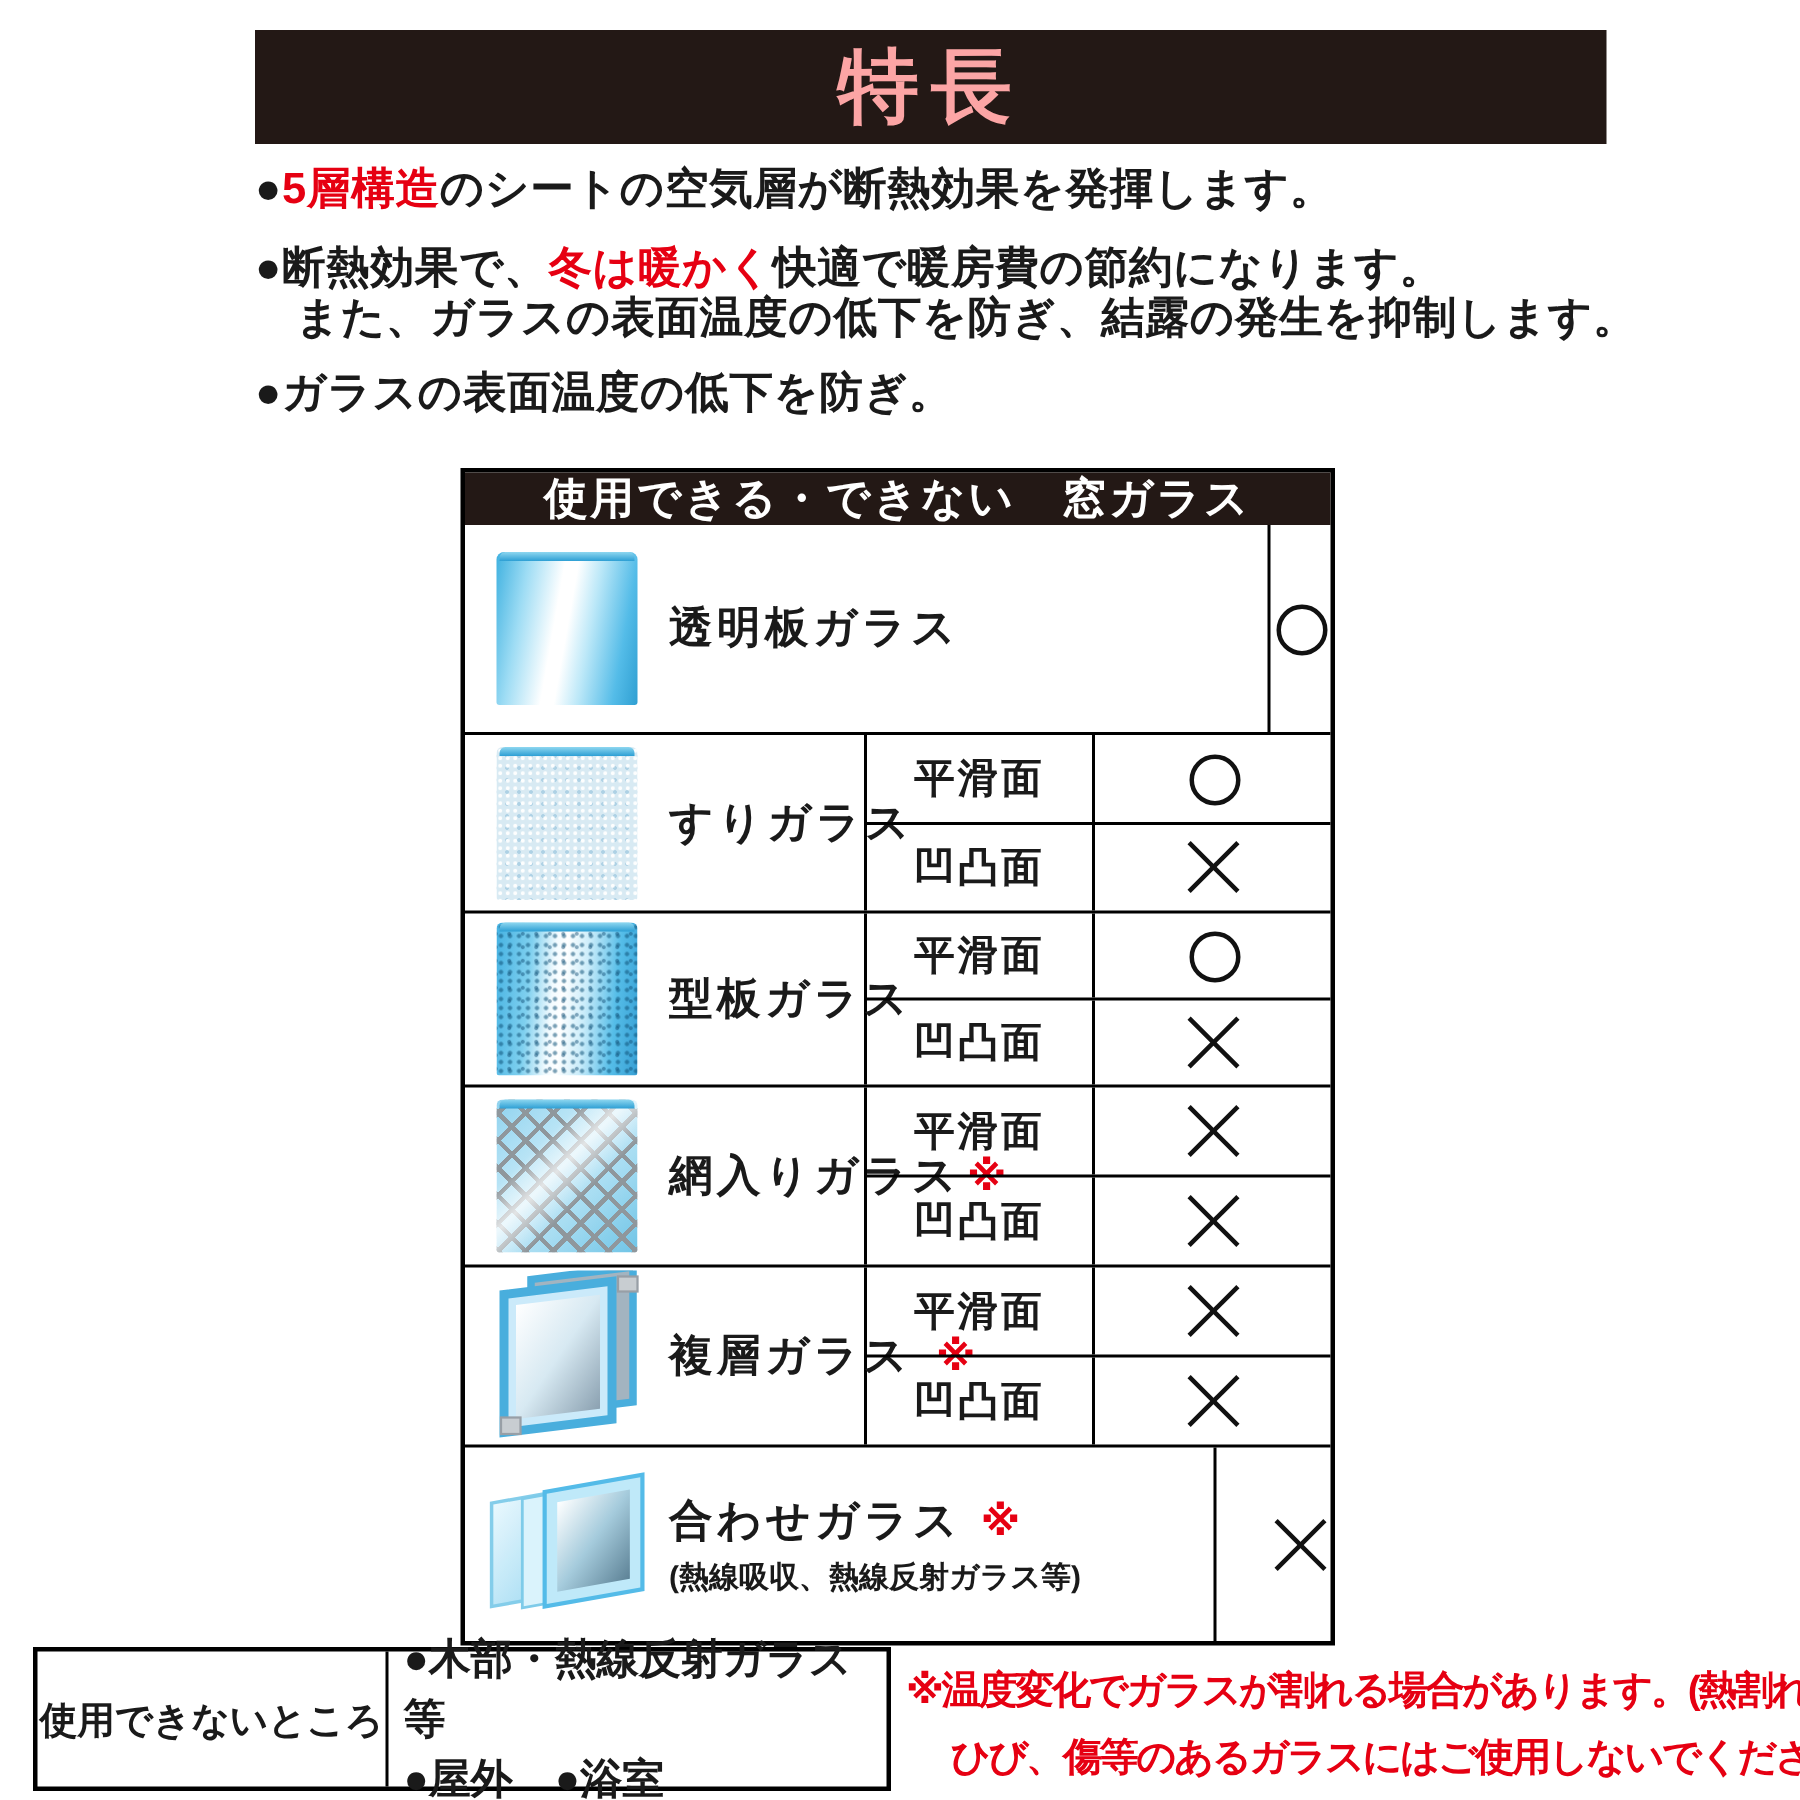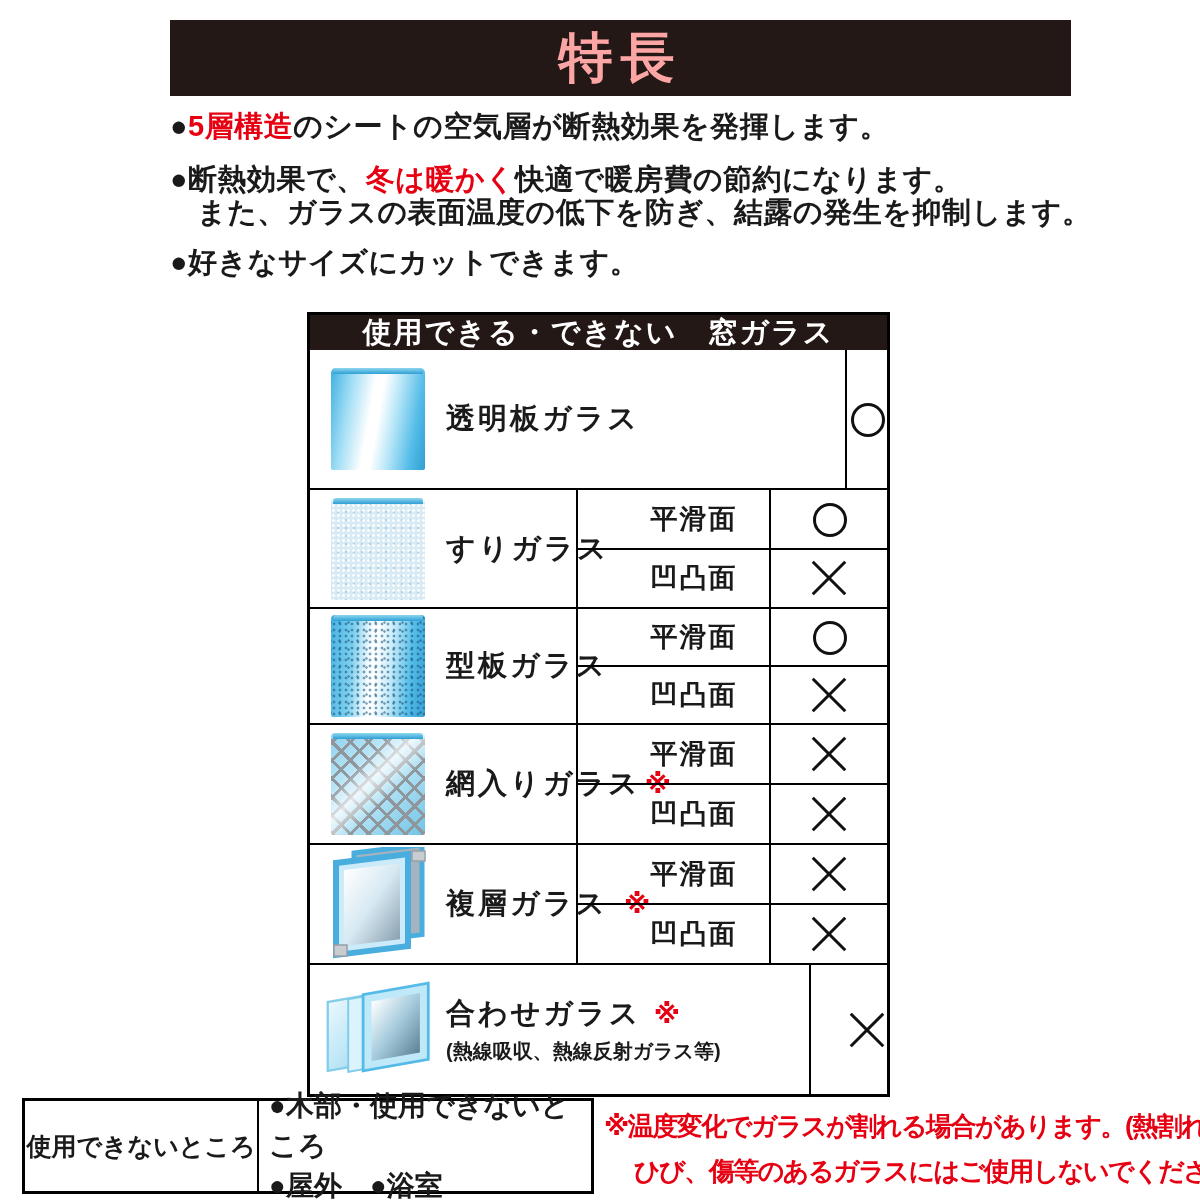--- a/index.html
+++ b/index.html
@@ -59,21 +59,21 @@
   .r6 .note{margin-left:8px;}
   .name-stack{margin-left:14px;display:flex;flex-direction:column;justify-content:center;}
   .name-stack .name-text{margin-left:0;}
   .subtitle{font-size:20px;font-weight:600;letter-spacing:0;margin-top:4px;white-space:nowrap;}
   .right-region{flex:1 1 auto;display:flex;flex-direction:column;}
   .sub-row{flex:1 1 0;display:flex;box-sizing:border-box;}
   .sub-row + .sub-row{border-top:2px solid #000;}
   .sub-label{
     width:152px;flex:0 0 152px;box-sizing:border-box;border-right:2px solid #000;
     display:flex;align-items:center;justify-content:center;
-    font-size:27px;font-weight:700;letter-spacing:2px;margin-left:41px;
+    font-size:27px;font-weight:700;letter-spacing:2px;
   }
   .mark-cell{flex:1 1 auto;display:flex;align-items:center;justify-content:center;}
   .single-mark{flex:1 1 auto;display:flex;align-items:center;justify-content:center;}
 
   
   .mark{position:relative;width:40px;height:40px;}
   .mark[data-mark="○"]::before{
     content:"";position:absolute;left:4px;top:4px;width:28px;height:28px;
     border:3px solid #111;border-radius:50%;
   }
@@ -153,21 +153,21 @@
   <div class="feature">
     <span>●</span><span class="red">5層構造</span><span>のシートの空気層が断熱効果を発揮します。</span>
   </div>
   <div class="feature">
     <div>
       <span>●断熱効果で、</span><span class="red">冬は暖かく</span><span>快適で暖房費の節約になります。</span>
     </div>
     <div class="line2">また、ガラスの表面温度の低下を防ぎ、結露の発生を抑制します。</div>
   </div>
   <div class="feature">
-    <span>●好きなサイズにカットできます。</span>
+    <span>●ガラスの表面温度の低下を防ぎ。</span>
   </div>
 </div>
 
 <div class="abs glass-table">
   <div class="gt-header">使用できる・できない　窓ガラス</div>
 
   <div class="gt-row r1">
     <div class="name-cell wide">
       <div class="icon-box">
           <div class="glass-img g-clear"></div>
@@ -327,21 +327,21 @@
     </div>
     <div class="single-mark">
       <span class="mark" data-mark="×"></span>
     </div>
   </div>
 </div>
 
 <div class="abs unusable-table">
   <div class="unusable-label">使用できないところ</div>
   <div class="unusable-items">
-    <div>●木部・使用できないところ</div>
+    <div>●木部・熱線反射ガラス等</div>
     <div>●屋外　●浴室</div>
   </div>
 </div>
 
 <div class="abs warning">
   <div>※温度変化でガラスが割れる場合があります。(熱割れ現象)</div>
   <div class="line2">ひび、傷等のあるガラスにはご使用しないでください。</div>
 </div>
 
 </body></html>

